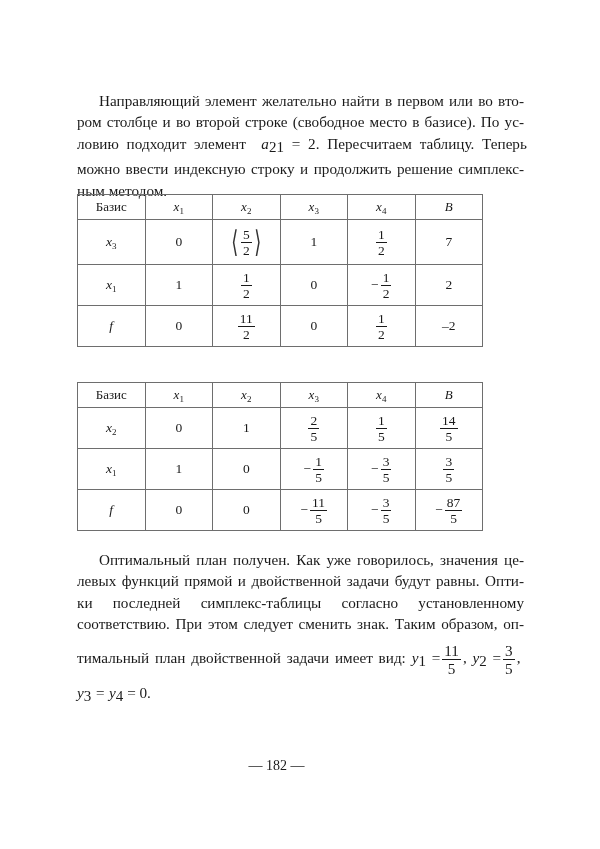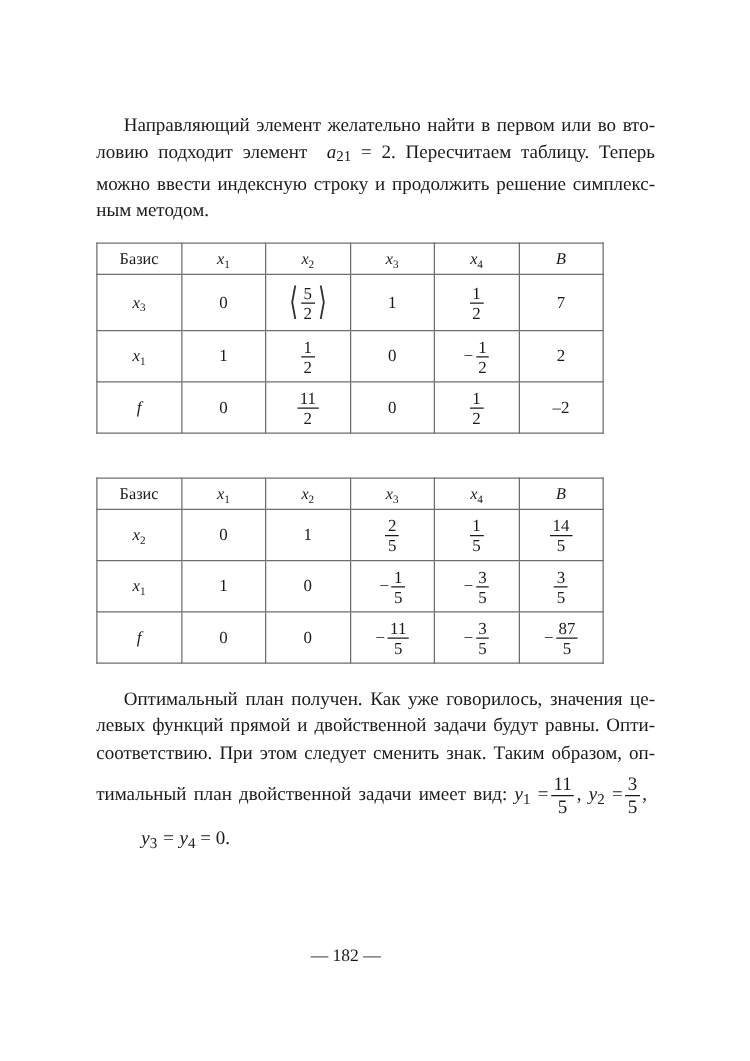--- a/index.html
+++ b/index.html
@@ -8,21 +8,21 @@
     font-family:"Liberation Serif", "DejaVu Serif", serif; color:#1a1a1a;
   }
   .para {
     position:absolute; left:77px; width:447px;
     font-size:15.2px; line-height:21.4px; text-align:justify;
   }
   .line { display:block; text-align:justify; text-align-last:justify; white-space:nowrap; }
   .line.last { text-align-last:left; }
   .line.indent { text-indent:22px; }
   .m { font-style:italic; }
-  .sub { font-size:12px; vertical-align:-3px; font-style:normal; }
+  .sub { font-size:15px; vertical-align:-3px; font-style:normal; }
   table.simplex {
     position:absolute; left:77px; width:406px; border-collapse:collapse; table-layout:fixed;
     font-size:13.5px;
   }
   table.simplex td {
     border:1px solid #6e6e6e; text-align:center; vertical-align:middle; padding:0;
   }
   table.simplex tr.hdr td { height:24px; font-size:13px; }
   table.simplex tr.row td { height:40px; }
   .var { font-style:italic; }
@@ -35,20 +35,21 @@
   .bracket .b { font-size:30px; font-weight:200; line-height:30px; color:#333; transform:scaleX(0.6); display:inline-block; }
   .inline-frac { display:inline-flex; flex-direction:column; align-items:center; vertical-align:middle; line-height:17px; margin:0 2px; }
   .inline-frac .num { border-bottom:1px solid #1a1a1a; padding:0 2px; }
   .page-num { position:absolute; left:0; width:553px; top:758px; text-align:center; font-size:14px; }
 </style>
 </head>
 <body>
 
 <div class="para" style="top:90px;">
   <span class="line indent">Направляющий элемент желательно найти в первом или во вто-</span>
+  <span class="line">ром столбце и во второй строке (свободное место в базисе). По ус-</span>
   <span class="line" style="word-spacing:4px;">
     <span>ловию подходит элемент</span>
     &nbsp;<span class="m"><span>a</span><span class="sub">21</span>&nbsp;<span style="font-style:normal;">= 2</span></span><span>. Пересчитаем таблицу. Теперь</span>
   </span>
   <span class="line">можно ввести индексную строку и продолжить решение симплекс-</span>
   <span class="line last">ным методом.</span>
 </div>
 
 <table class="simplex" style="top:194px;">
   <tbody>
@@ -171,30 +172,31 @@
             <span class="num">87</span>
             <span class="den">5</span>
           </span></td>
   </tr>
 </tbody>
   </table>
 
 <div class="para" style="top:549px;">
   <span class="line indent">Оптимальный план получен. Как уже говорилось, значения це-</span>
   <span class="line">левых функций прямой и двойственной задачи будут равны. Опти-</span>
+  <span class="line" style="word-spacing:14px;">ки последней симплекс-таблицы согласно установленному</span>
   <span class="line">соответствию. При этом следует сменить знак. Таким образом, оп-</span>
   <span class="line" style="margin-top:4px; line-height:38px; text-align-last:left; word-spacing:2px;">
     <span>тимальный план двойственной задачи имеет вид:</span>
     <span class="m"><span>y</span><span class="sub">1</span></span> =<span class="inline-frac">
         <span class="num">11</span>
         <span>5</span>
       </span>,
     <span class="m"><span>y</span><span class="sub">2</span></span> =<span class="inline-frac">
         <span class="num">3</span>
         <span>5</span>
       </span>,
   </span>
-  <span class="line last" style="margin-top:2px;margin-left:36px;">
+  <span class="line last" style="margin-top:2px;">
     <span class="m"><span>y</span><span class="sub">3</span> = <span>y</span><span class="sub">4</span></span> <span>= 0</span>.
   </span>
 </div>
 
 <div class="page-num">— 182 —</div>
 
 </body></html>

